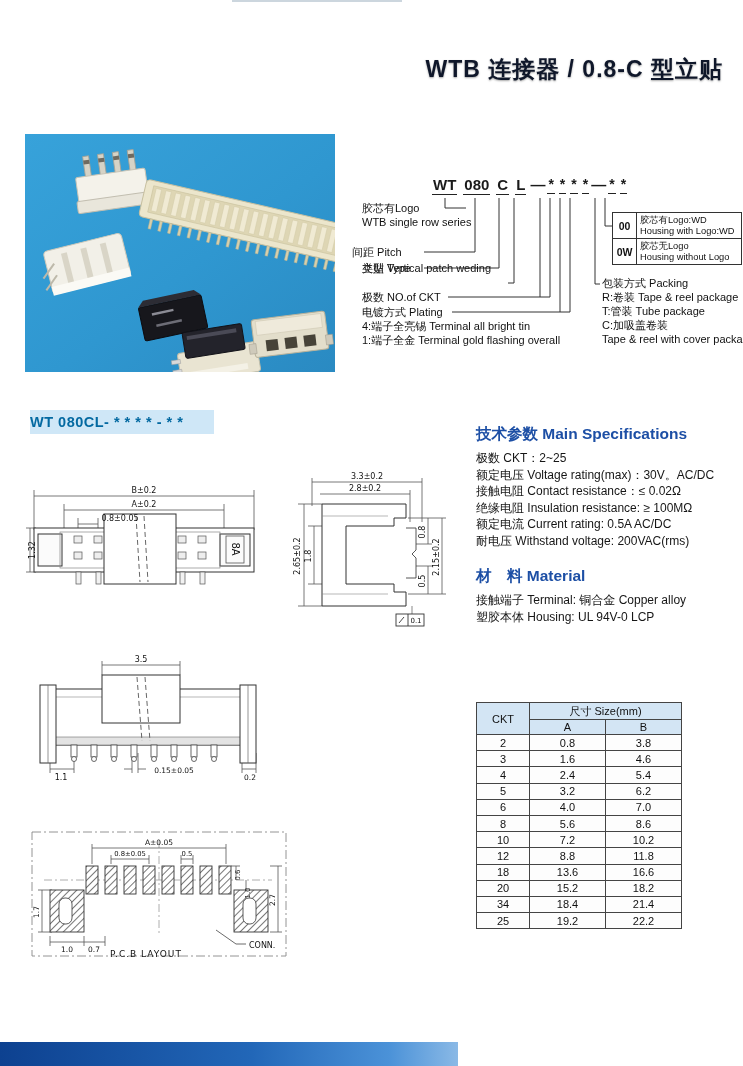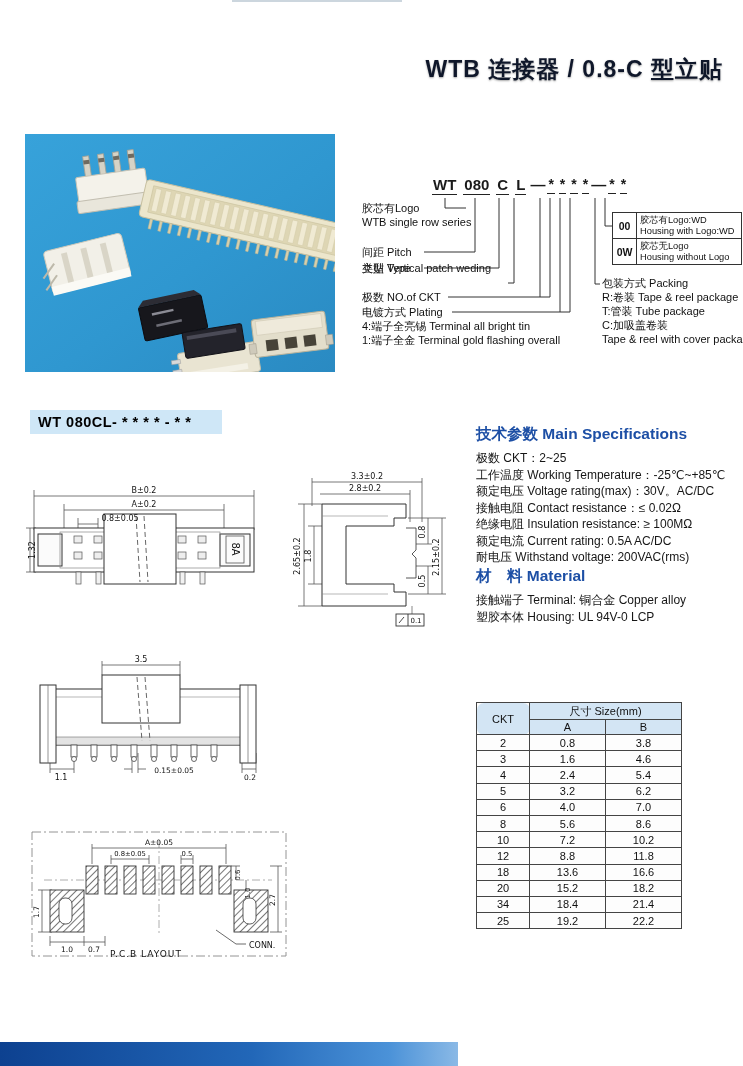--- a/index.html
+++ b/index.html
@@ -27,35 +27,35 @@
   .lbl{position:absolute;font-size:11px;line-height:13px;color:#111;white-space:nowrap;}
   .housing-box{position:absolute;left:264px;top:36px;width:128px;border:1px solid #333;background:#fff;}
   .hb-row{display:flex;align-items:stretch;}
   .hb-row + .hb-row{border-top:1px solid #333;}
   .hb-code{width:23px;border-right:1px solid #333;display:flex;align-items:center;
            justify-content:center;font-size:10.5px;font-weight:bold;}
   .hb-txt{padding:2px 3px;font-size:9.3px;line-height:10.5px;white-space:nowrap;}
   .packing{position:absolute;left:254px;top:100px;font-size:11px;line-height:14px;white-space:nowrap;}
   
   .sec-heading{left:30px;top:410px;width:184px;height:24px;background:#cfe7f7;
-      font-size:14.5px;font-weight:600;line-height:24px;padding-left:8px;color:#000000;letter-spacing:.5px;}
+      font-size:14.5px;font-weight:600;line-height:24px;color:#0369a1;letter-spacing:.5px;}
   
   .spec-title{font-size:15.5px;font-weight:bold;color:#1d4fa5;margin-bottom:5px;white-space:nowrap;}
   .spec-block{left:476px;top:424px;width:266px;}
   .mat-block{left:476px;top:566px;width:266px;}
   .spec-line{font-size:12px;line-height:16.5px;color:#161616;white-space:nowrap;}
   
   .size-table{left:476px;top:702px;border-collapse:collapse;background:#fdfdfd;}
   .size-table td,.size-table th{border:1px solid #444;font-weight:normal;
       font-size:11px;text-align:center;padding:0;}
   .size-table thead th{background:#d3e5f4;}
   .size-table .h1{height:17px;font-size:11.5px;}
   .size-table .h2{height:15px;}
   .size-table tbody td{height:15.2px;}
-  .col-ckt{width:52px;border-radius:7px;} .col-a{width:75px;} .col-b{width:75px;}
+  .col-ckt{width:52px;} .col-a{width:75px;} .col-b{width:75px;}
   .size-table{border:1.5px solid #222;}
   
   .footer-bar{left:0;top:1042px;width:458px;height:24px;
       background:linear-gradient(90deg,#0d4190 0%,#2267b8 55%,#4b92d8 85%,#8ab9e6 100%);}
   svg text{font-family:"DejaVu Sans","Liberation Sans",sans-serif;}
 </style>
 </head>
 <body>
 
 <div class="page">
@@ -214,21 +214,21 @@
       <span class="seg u star">*</span>
       <span class="seg u star">*</span>
       <span class="seg u star">*</span>
       <span class="seg u star">*</span>
       <span class="seg dash">—</span>
       <span class="seg u star">*</span>
       <span class="seg u star">*</span>
     </div>
     <div class="lbl" style="left:14px;top:26px">胶芯有Logo</div>
     <div class="lbl" style="left:14px;top:40px">WTB single row series</div>
-    <div class="lbl" style="left:14px;top:70px">间距 Pitch</div>
+    <div class="lbl" style="left:4px;top:70px">间距 Pitch</div>
     <div class="lbl" style="left:14px;top:86px">类型 Type</div>
     <div class="lbl" style="left:14px;top:86px">立贴 Vertical patch weding</div>
     <div class="lbl" style="left:14px;top:115px">极数 NO.of CKT</div>
     <div class="lbl" style="left:14px;top:130px">电镀方式 Plating</div>
     <div class="lbl" style="left:14px;top:144px">4:端子全亮锡 Terminal all bright tin</div>
     <div class="lbl" style="left:14px;top:158px">1:端子全金 Terminal gold flashing overall</div>
     <div class="housing-box">
       <div class="hb-row">
         <div class="hb-code">00</div>
         <div class="hb-txt">
@@ -251,21 +251,20 @@
       <div>C:加吸盖卷装</div>
       <div>Tape &amp; reel with cover package</div>
     </div>
   </div>
 
   <div class="abs sec-heading">WT 080CL- * * * * - * *</div>
 
   <div class="abs spec-block">
     <div class="spec-title">技术参数 Main Specifications</div>
     <div class="spec-line">极数 CKT：2~25</div>
-    <div class="spec-line">工作温度 Working Temperature：-25℃~+85℃</div>
     <div class="spec-line">额定电压 Voltage rating(max)：30V。AC/DC</div>
     <div class="spec-line">接触电阻 Contact resistance：≤ 0.02Ω</div>
     <div class="spec-line">绝缘电阻 Insulation resistance: ≥ 100MΩ</div>
     <div class="spec-line">额定电流 Current rating: 0.5A AC/DC</div>
     <div class="spec-line">耐电压 Withstand voltage: 200VAC(rms)</div>
   </div>
 
   <div class="abs mat-block">
     <div class="spec-title">材　料 Material</div>
     <div class="spec-line">接触端子 Terminal: 铜合金 Copper alloy</div>

